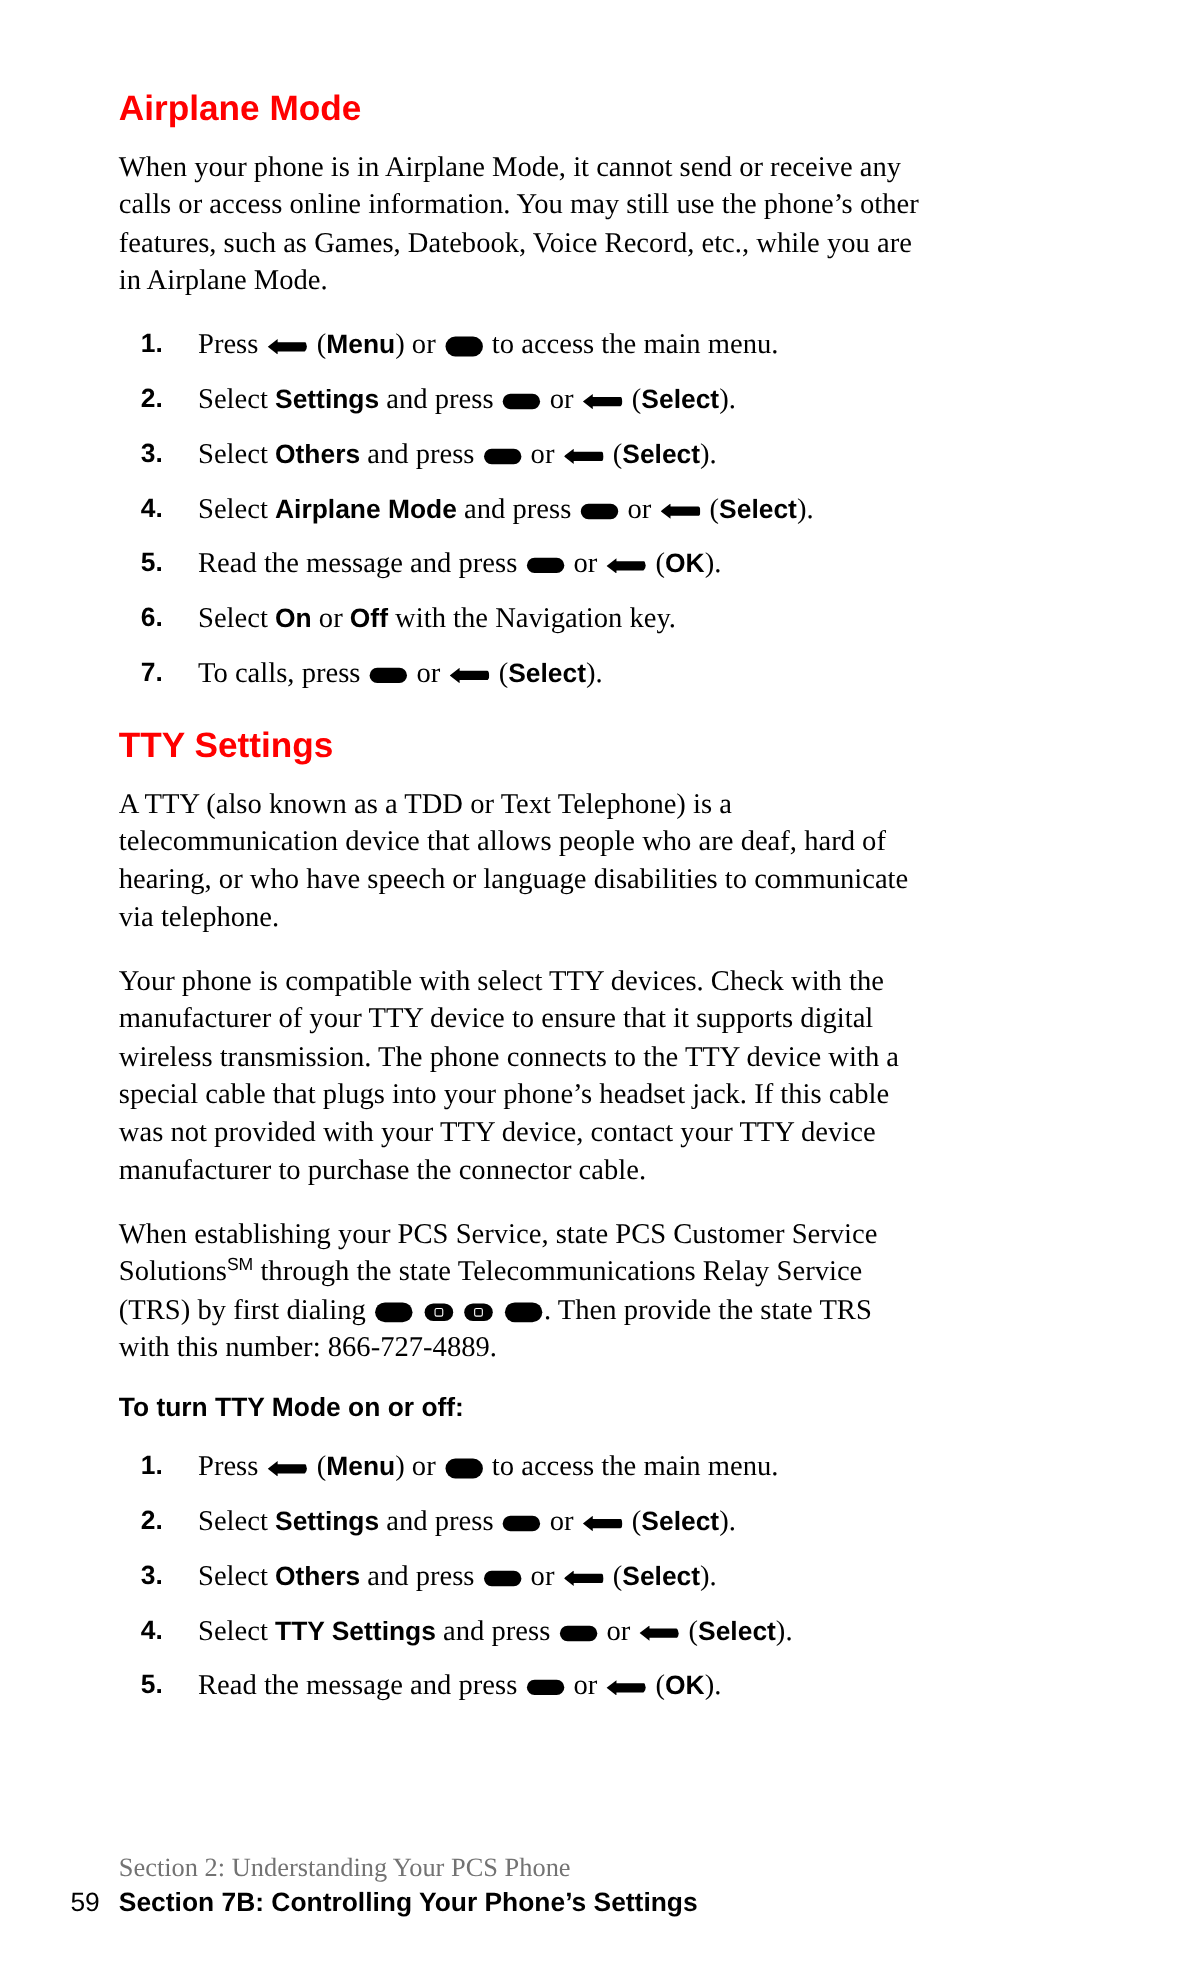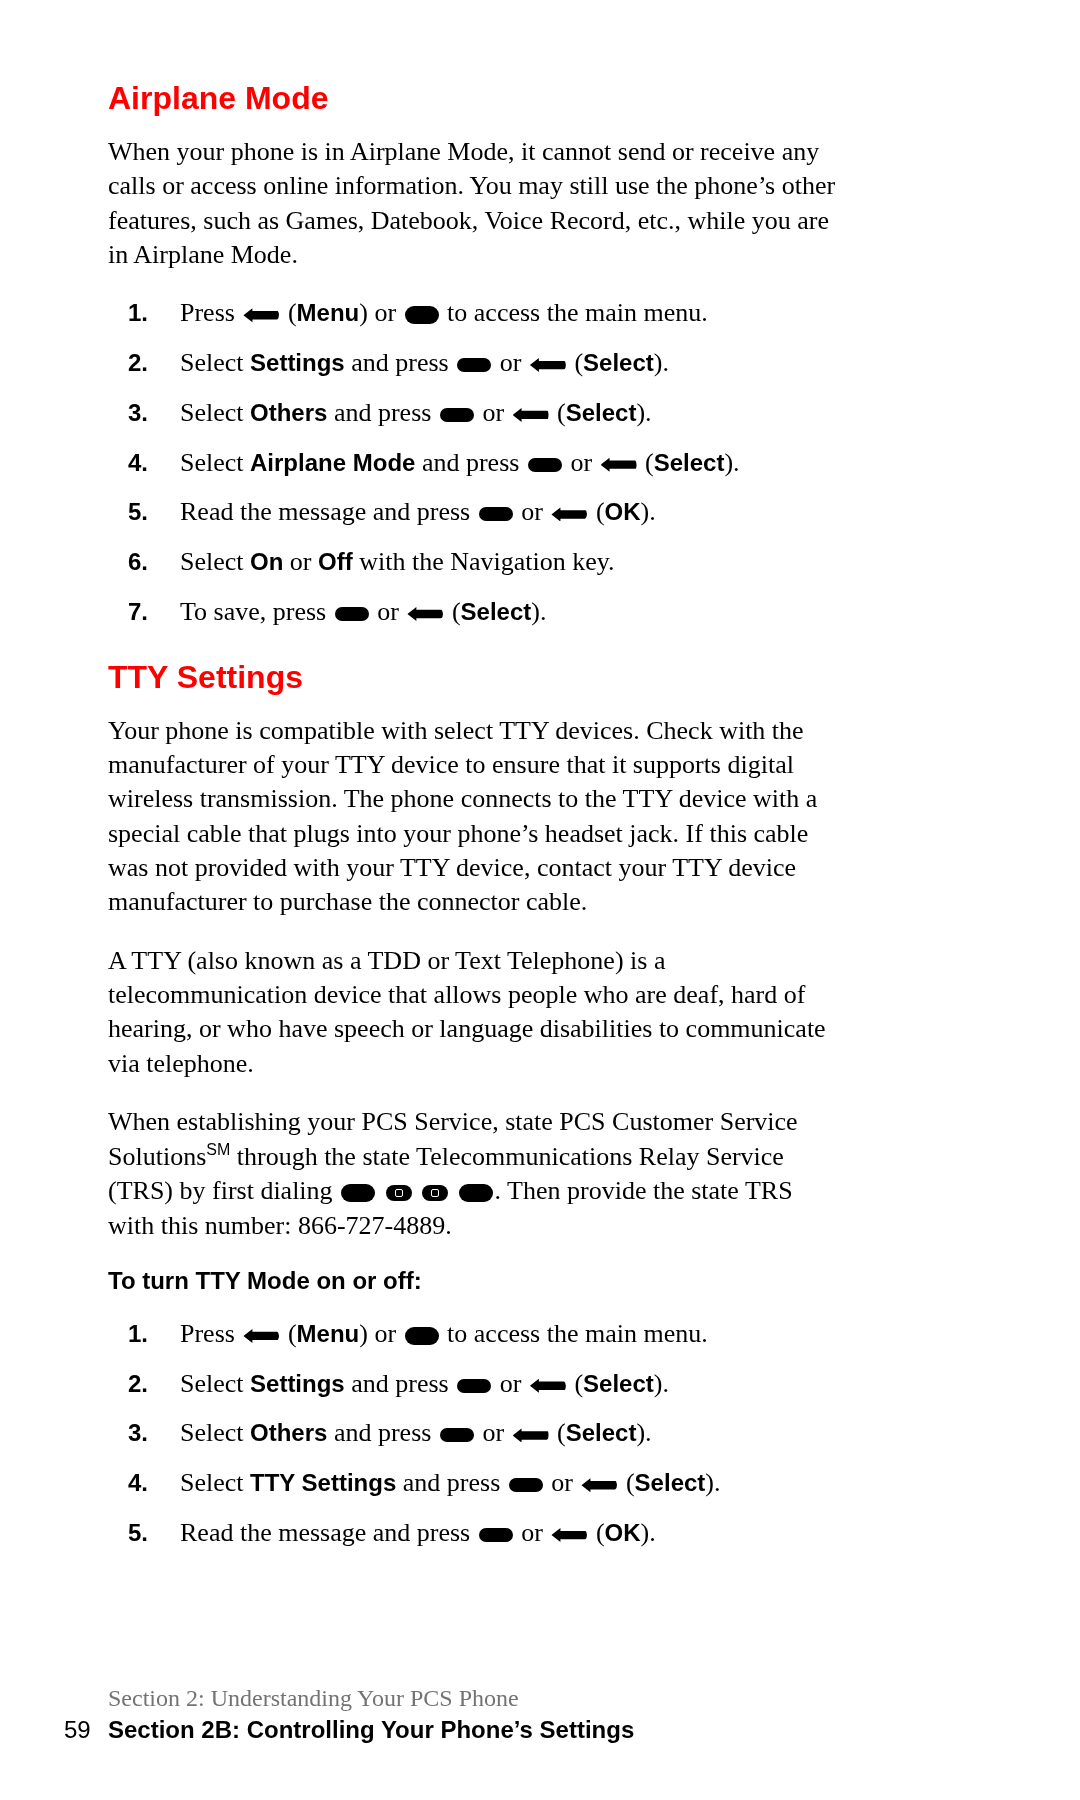--- a/index.html
+++ b/index.html
@@ -31,36 +31,36 @@
   <h2>Airplane Mode</h2>
   <p>When your phone is in Airplane Mode, it cannot send or receive any calls or access online information. You may still use the phone’s other features, such as Games, Datebook, Voice Record, etc., while you are in Airplane Mode.</p>
 
   <ol>
     <li><span class="num">1.</span><span>Press </span><span class="key arrow"></span> (<b>Menu</b><span>) or </span><span class="key round"></span><span> to access the main menu.</span></li>
     <li><span class="num">2.</span><span>Select </span><b>Settings</b><span> and press </span><span class="key"></span> or <span class="key arrow"></span> (<b>Select</b><span>).</span></li>
     <li><span class="num">3.</span><span>Select </span><b>Others</b><span> and press </span><span class="key"></span> or <span class="key arrow"></span> (<b>Select</b><span>).</span></li>
     <li><span class="num">4.</span><span>Select </span><b>Airplane Mode</b><span> and press </span><span class="key"></span> or <span class="key arrow"></span> (<b>Select</b><span>).</span></li>
     <li><span class="num">5.</span><span>Read the message and press </span><span class="key"></span> or <span class="key arrow"></span> (<b>OK</b><span>).</span></li>
     <li><span class="num">6.</span><span>Select </span><b>On</b><span> or </span><b>Off</b><span> with the Navigation key.</span></li>
-    <li><span class="num">7.</span><span>To save, press </span><span class="key"></span> or <span class="key arrow"></span> (<b>Select</b><span>).</span></li>
+    <li><span class="num">7.</span><span>To calls, press </span><span class="key"></span> or <span class="key arrow"></span> (<b>Select</b><span>).</span></li>
   </ol>
 
   <h2>TTY Settings</h2>
+  <p>A TTY (also known as a TDD or Text Telephone) is a telecommunication device that allows people who are deaf, hard of hearing, or who have speech or language disabilities to communicate via telephone.</p>
   <p>Your phone is compatible with select TTY devices. Check with the manufacturer of your TTY device to ensure that it supports digital wireless transmission. The phone connects to the TTY device with a special cable that plugs into your phone’s headset jack. If this cable was not provided with your TTY device, contact your TTY device manufacturer to purchase the connector cable.</p>
-  <p>A TTY (also known as a TDD or Text Telephone) is a telecommunication device that allows people who are deaf, hard of hearing, or who have speech or language disabilities to communicate via telephone.</p>
   <p><span>When establishing your PCS Service, state PCS Customer Service Solutions</span><sup>SM</sup><span> through the state Telecommunications Relay Service (TRS) by first dialing </span><span class="key round"></span> <span class="key sm"></span> <span class="key sm"></span> <span class="key round"></span><span>. Then provide the state TRS with this number: 866-727-4889.</span></p>
 
   <div class="subhead">To turn TTY Mode on or off:</div>
 
   <ol>
     <li><span class="num">1.</span><span>Press </span><span class="key arrow"></span> (<b>Menu</b><span>) or </span><span class="key round"></span><span> to access the main menu.</span></li>
     <li><span class="num">2.</span><span>Select </span><b>Settings</b><span> and press </span><span class="key"></span> or <span class="key arrow"></span> (<b>Select</b><span>).</span></li>
     <li><span class="num">3.</span><span>Select </span><b>Others</b><span> and press </span><span class="key"></span> or <span class="key arrow"></span> (<b>Select</b><span>).</span></li>
     <li><span class="num">4.</span><span>Select </span><b>TTY Settings</b><span> and press </span><span class="key"></span> or <span class="key arrow"></span> (<b>Select</b><span>).</span></li>
     <li><span class="num">5.</span><span>Read the message and press </span><span class="key"></span> or <span class="key arrow"></span> (<b>OK</b><span>).</span></li>
   </ol>
 
   <div class="pnum">59</div>
   <div class="footer">
     <div class="l1">Section 2: Understanding Your PCS Phone</div>
-    <div class="l2">Section 2B: Controlling Your Phone’s Settings</div>
+    <div class="l2">Section 7B: Controlling Your Phone’s Settings</div>
   </div>
 </div>
 
 </body></html>

